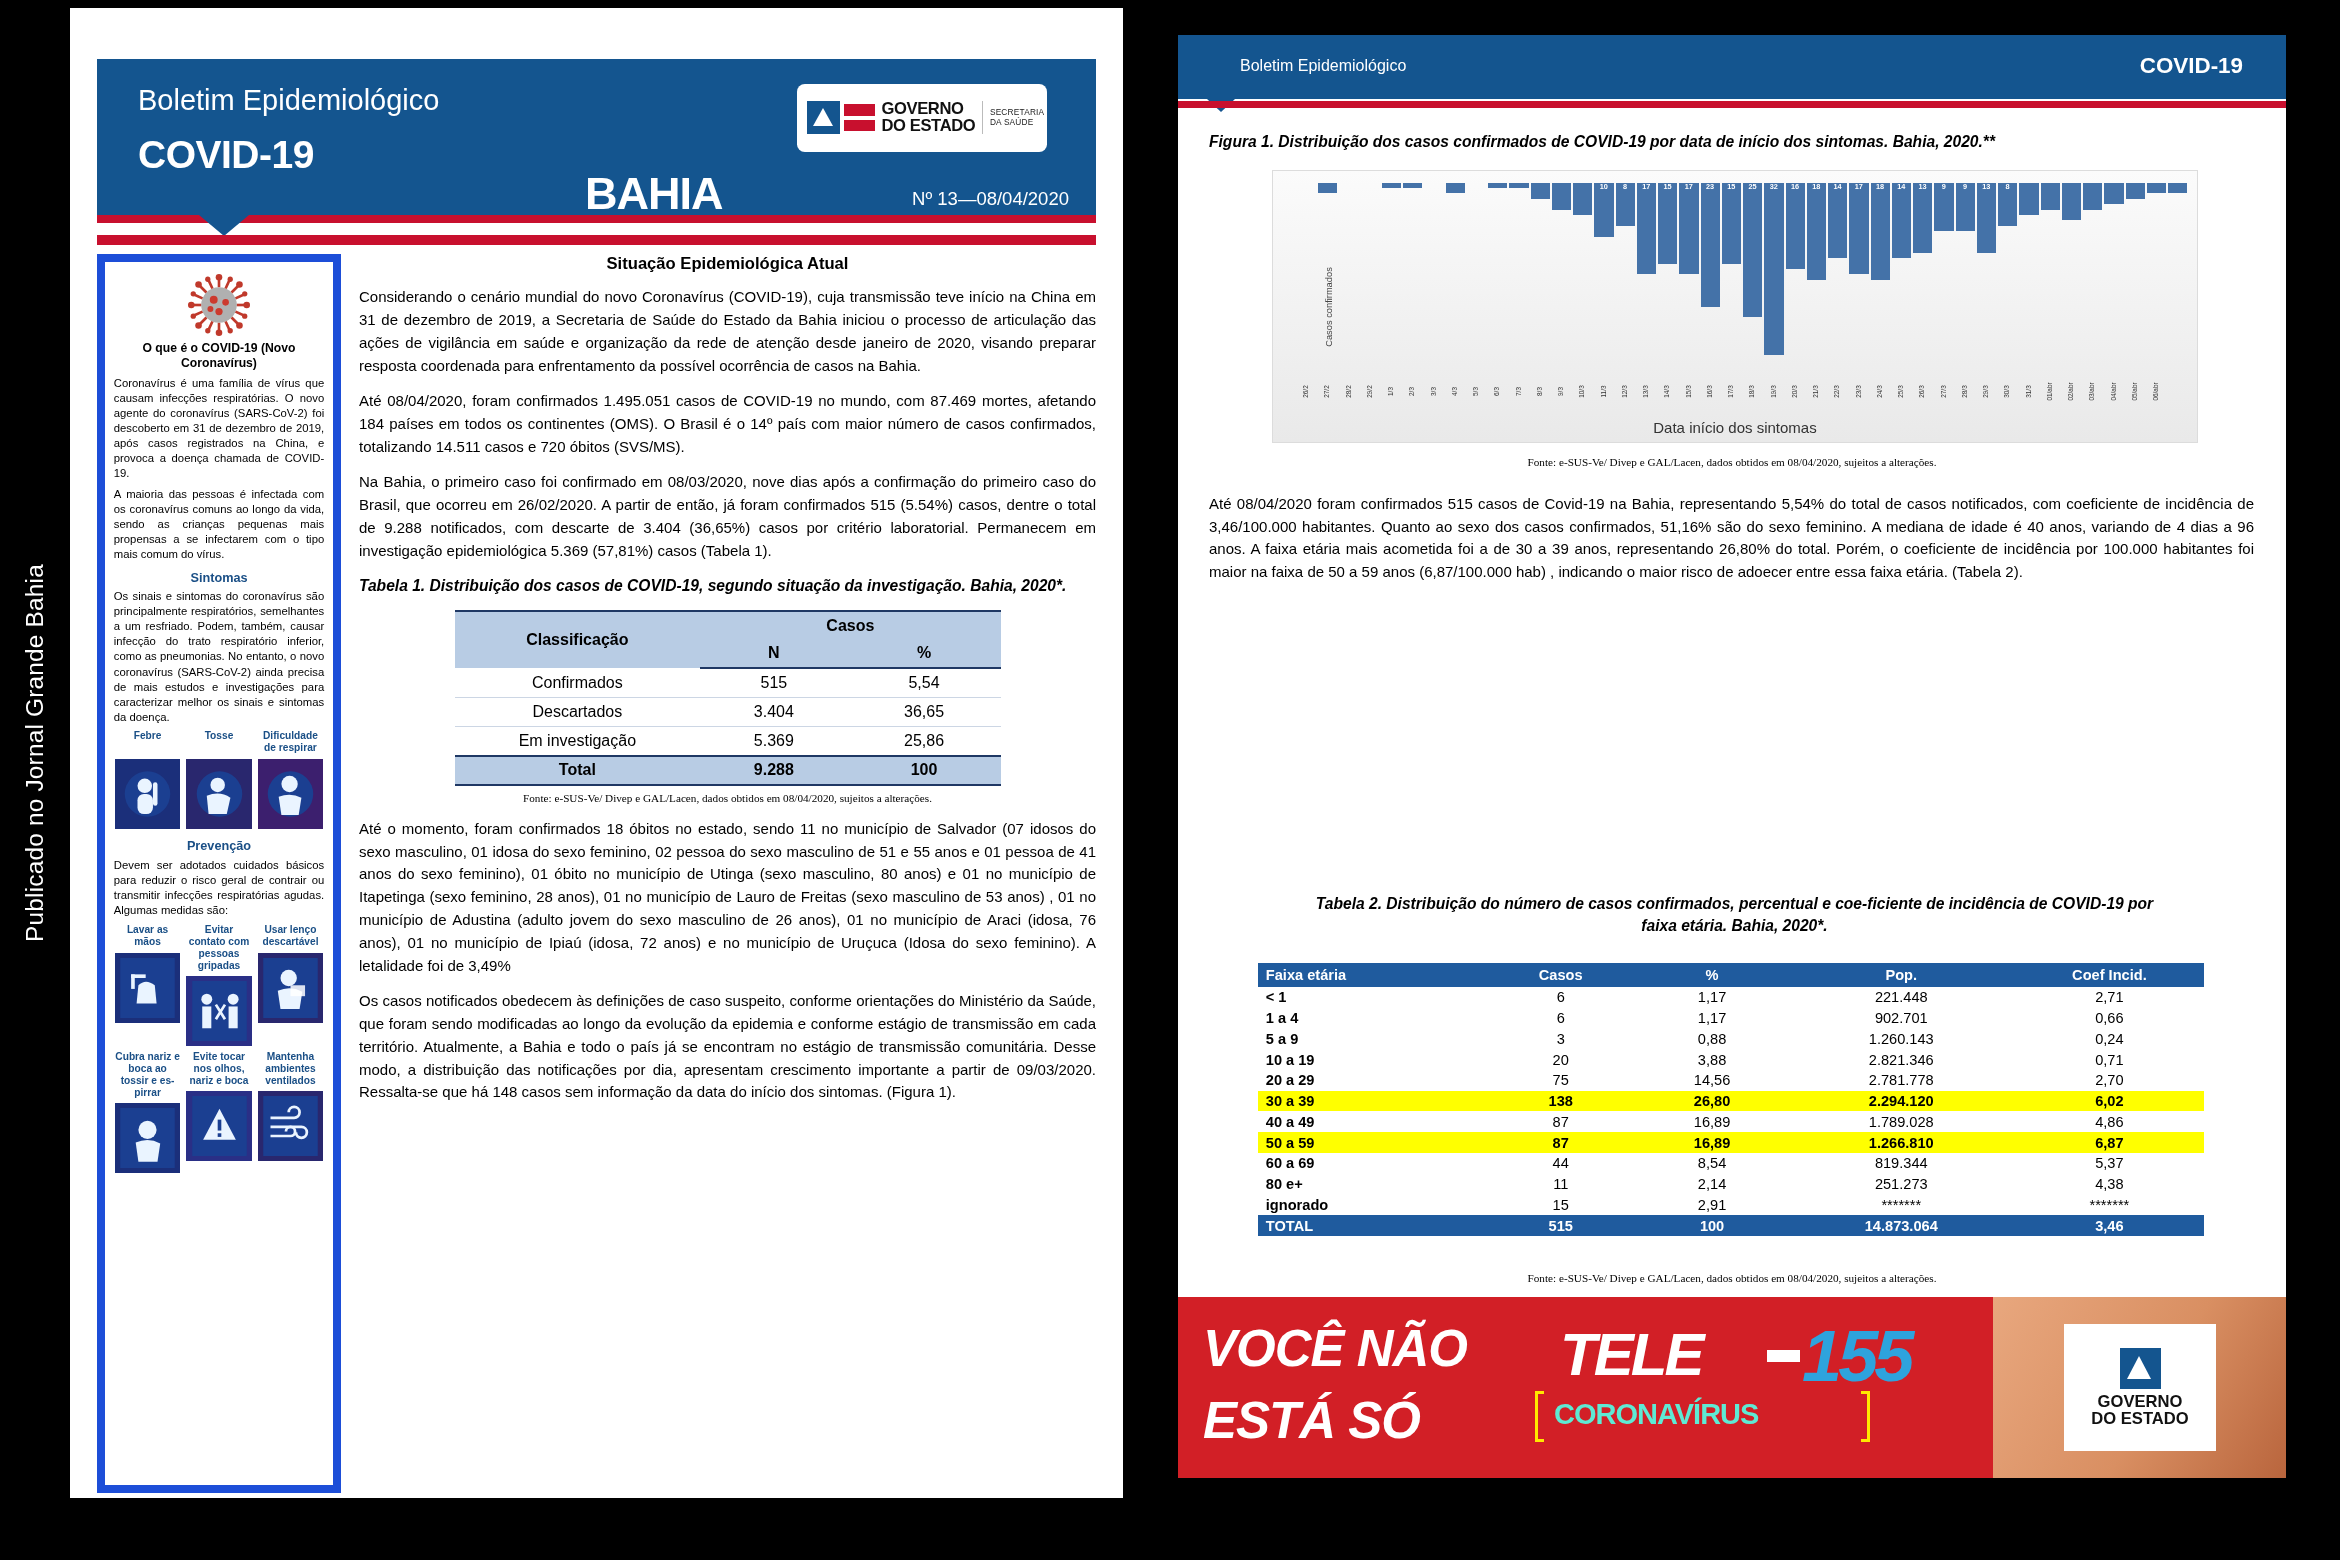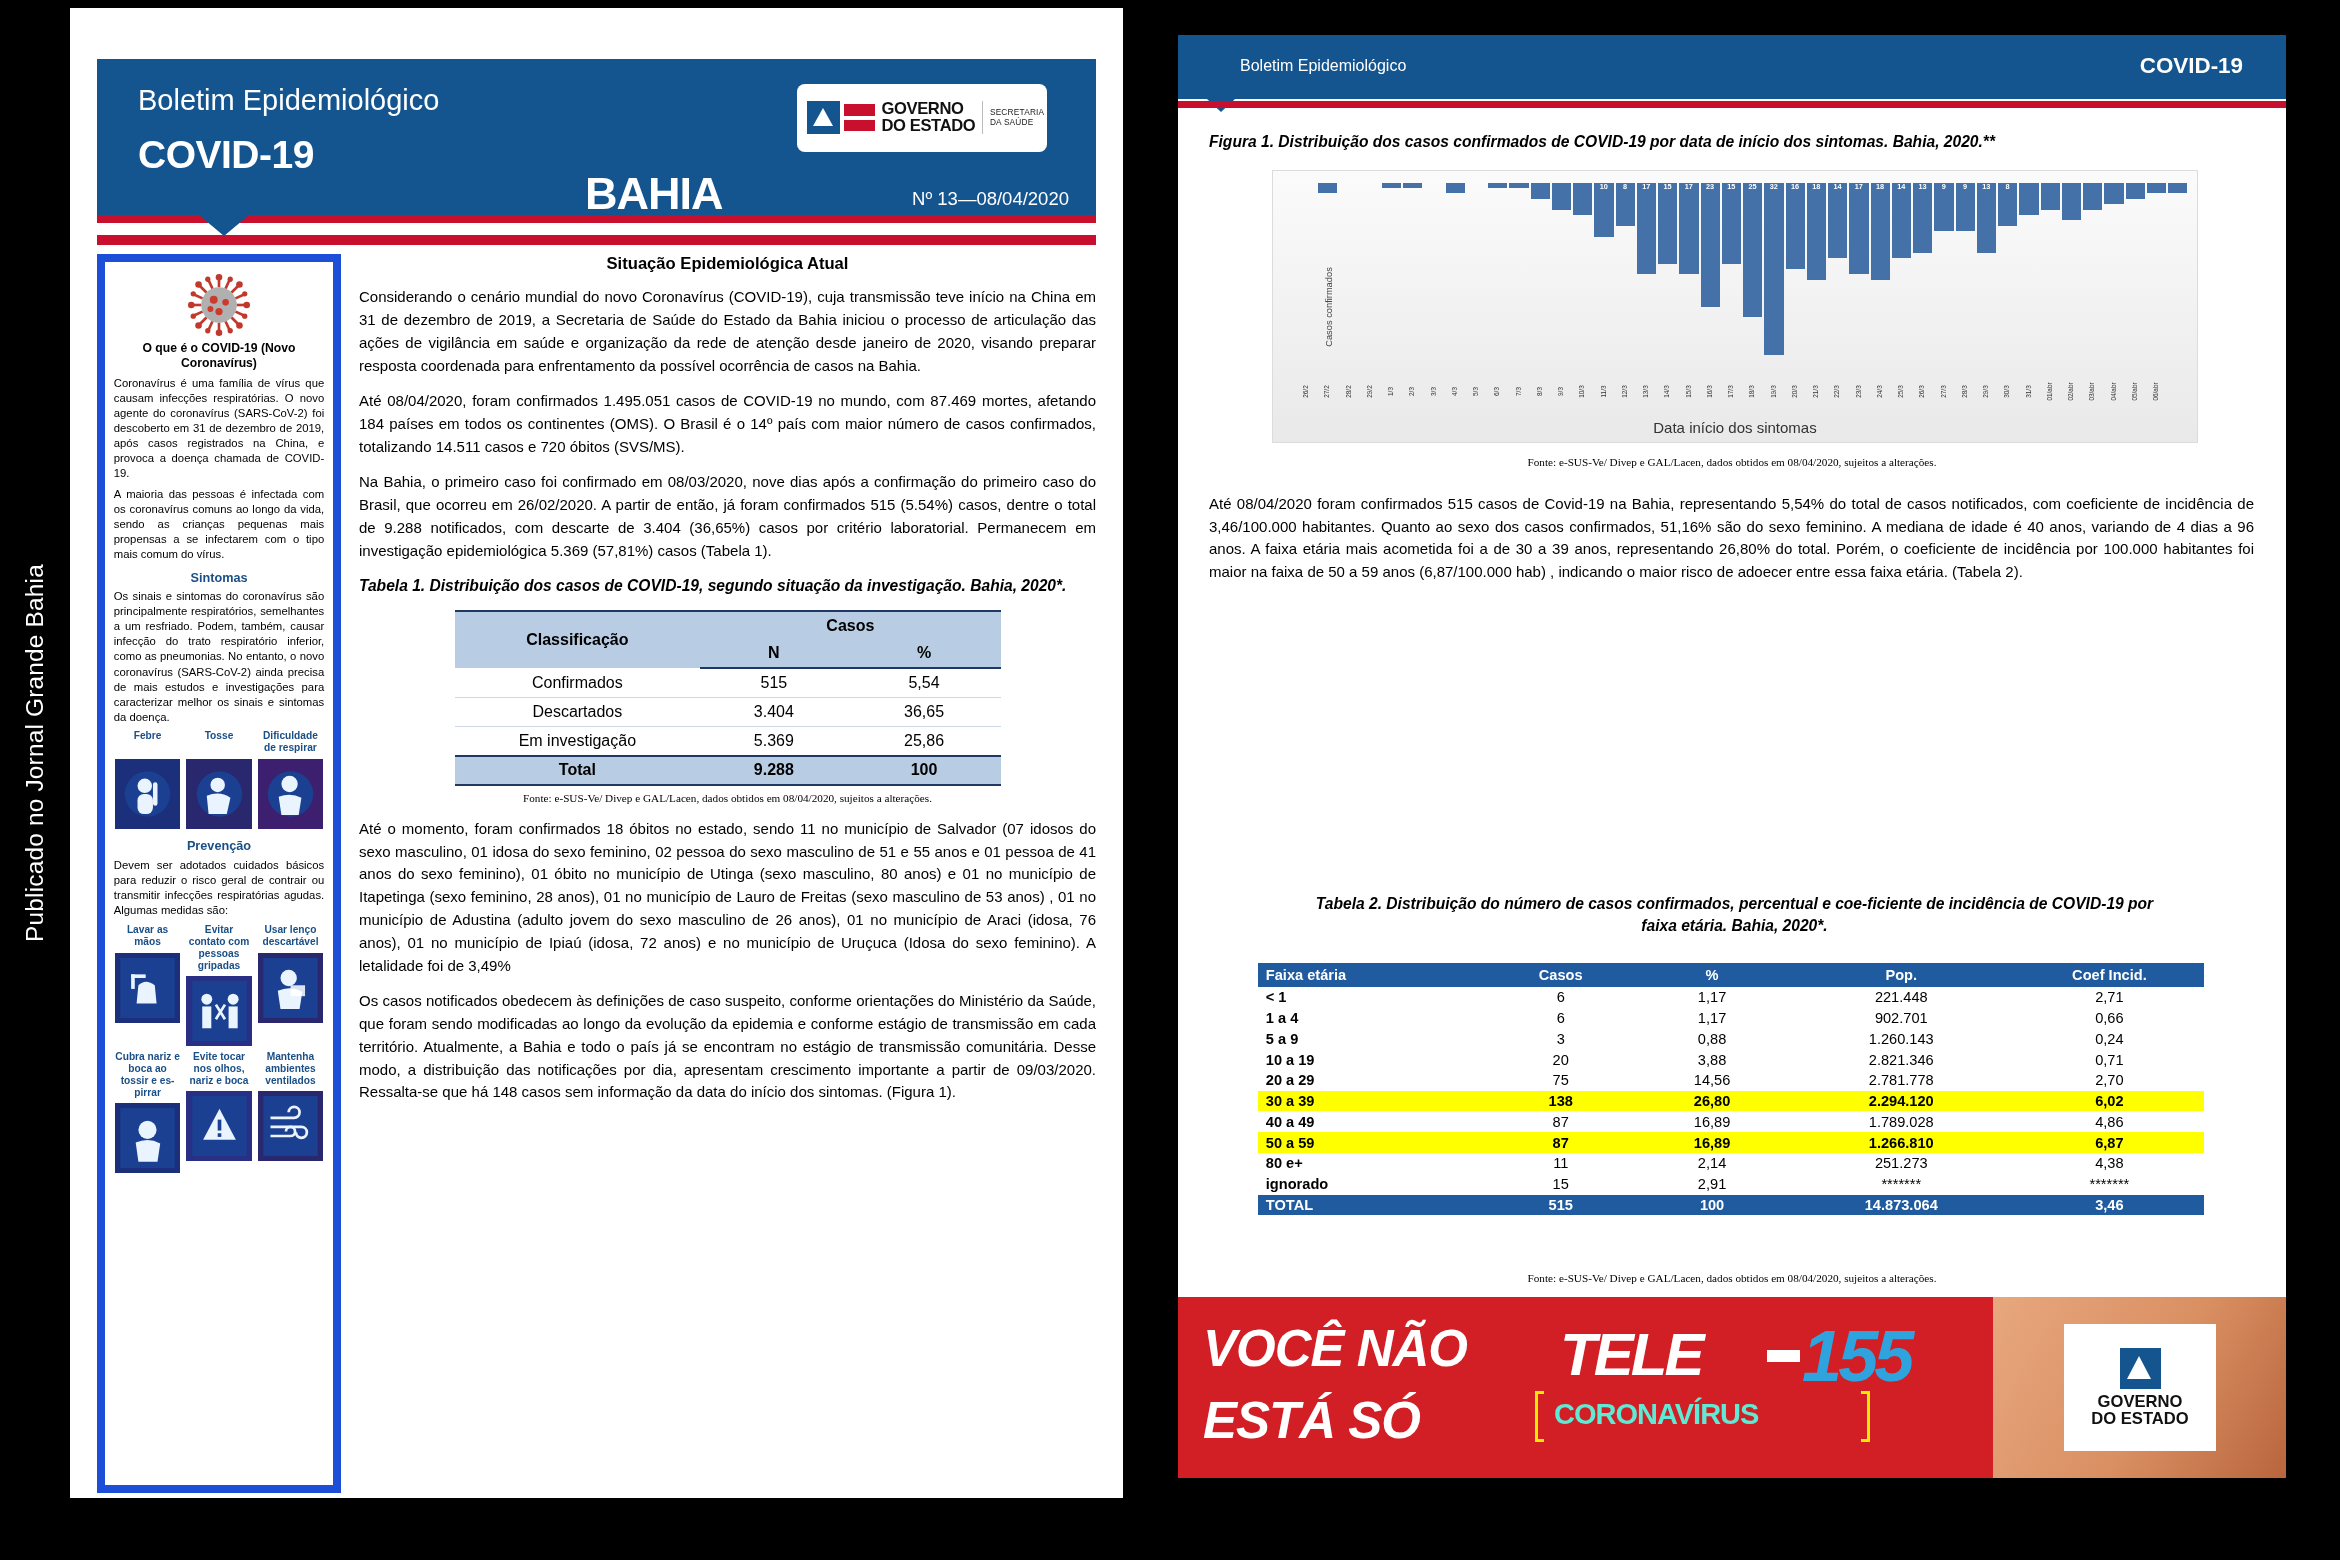--- a/index.html
+++ b/index.html
@@ -832,20 +832,27 @@
             <td>4,86</td>
           </tr>
           <tr class="hl">
             <td class="l">50 a 59</td>
             <td>87</td>
             <td>16,89</td>
             <td>1.266.810</td>
             <td>6,87</td>
           </tr>
           <tr>
+            <td class="l">60 a 69</td>
+            <td>44</td>
+            <td>8,54</td>
+            <td>819.344</td>
+            <td>5,37</td>
+          </tr>
+          <tr>
             <td class="l">80 e+</td>
             <td>11</td>
             <td>2,14</td>
             <td>251.273</td>
             <td>4,38</td>
           </tr>
           <tr>
             <td class="l">ignorado</td>
             <td>15</td>
             <td>2,91</td>

